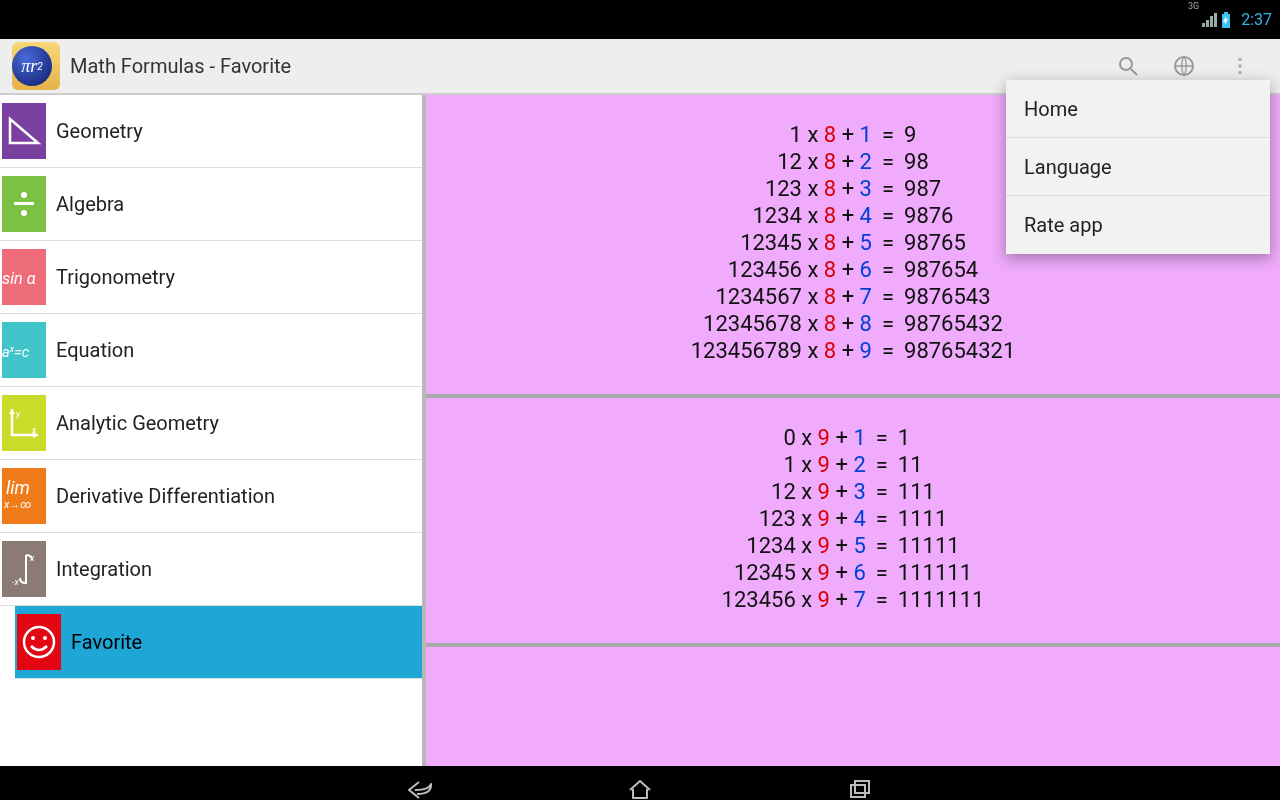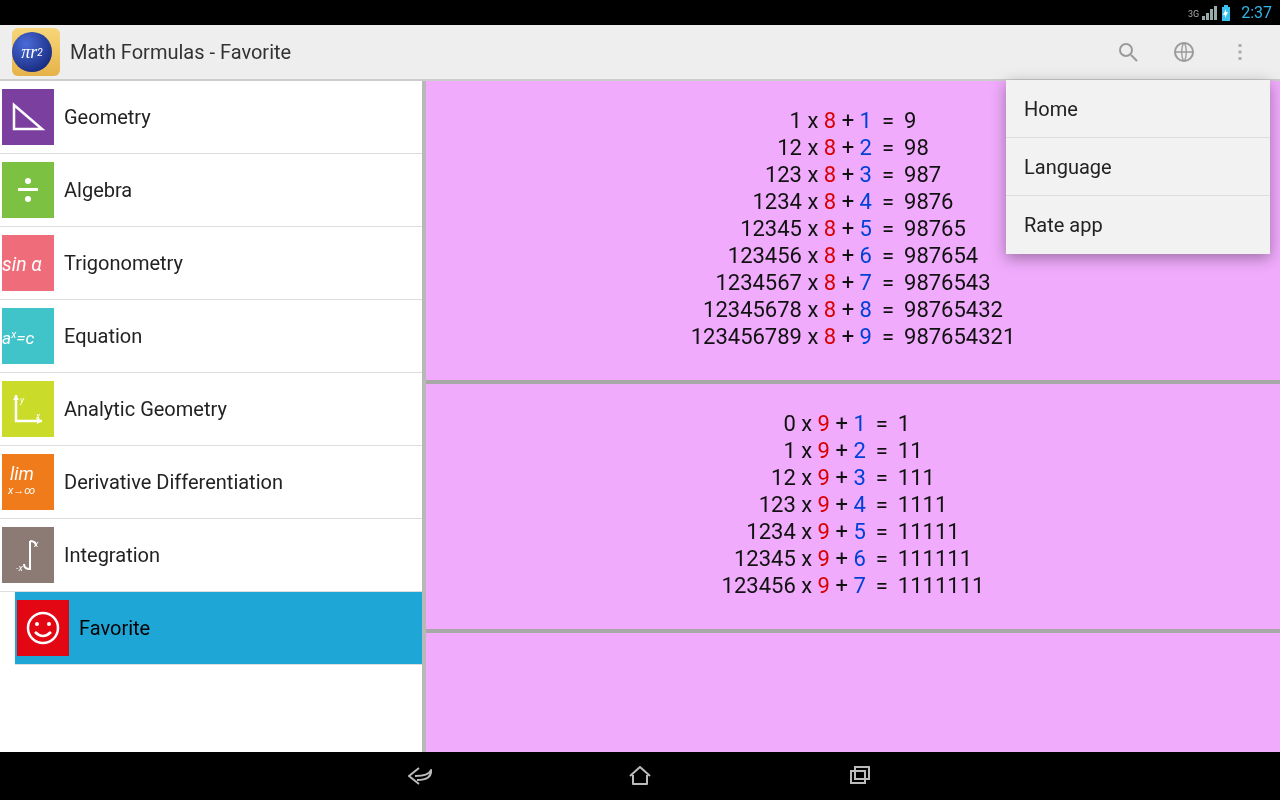--- a/index.html
+++ b/index.html
@@ -1,35 +1,35 @@
 <!DOCTYPE html>
 <html><head>
 <meta charset="utf-8">
 <style>
 * { margin: 0; padding: 0; box-sizing: border-box; font-family: Roboto, Arial, sans-serif; }
 html, body { width: 1280px; height: 800px; overflow: hidden; background: #000; }
-.status-bar { height: 25px; background: #000; display: flex; justify-content: flex-end; align-items: center; padding: 8px 8px; color: #fff; font-size: 14px; gap: 4px; }
+.status-bar { height: 39px; background: #000; display: flex; justify-content: flex-end; align-items: center; padding: 0 8px; color: #fff; font-size: 14px; gap: 4px; }
 .status-bar .sig3g { font-size: 9px; color: #aaa; align-self: flex-start; margin-top: 1px; margin-right: -2px;}
 .status-bar .signal-icon svg, .status-bar .battery-icon svg { display: block; }
 .status-bar .clock { color: #33b5e5; margin-left: 6px; font-size: 16px; }
 
 .action-bar { height: 56px; background: #eeeeee; border-bottom: 2px solid #ccc; display: flex; align-items: center; padding: 0 12px; position: relative; }
 .app-icon { width: 48px; height: 48px; border-radius: 6px; background: linear-gradient(#f7d77a,#e6b24a); display: flex; align-items: center; margin-right: 10px; }
 .app-icon-inner { width: 40px; height: 40px; border-radius: 50%; background: radial-gradient(circle at 35% 30%, #4a6bd8, #0b1a68); display: flex; align-items: center; justify-content: center; color: #fff; font-style: italic; font-family: "Times New Roman", serif; font-size: 18px; }
 .app-icon-inner sup { font-size: 10px; font-style: italic; }
 .app-title { font-size: 20px; color: #333; }
 .action-buttons { margin-left: auto; display: flex; align-items: center; }
 .action-btn { width: 56px; height: 56px; display: flex; align-items: center; justify-content: center; cursor: pointer; }
 .action-btn svg { opacity: .55; }
 
 .body-area { height: 671px; display: flex; background: #fff; }
 .sidebar { width: 426px; height: 100%; border-right: 4px solid #b8b8b8; overflow-y: auto; background: #fff; }
 .sidebar-item { display: flex; align-items: center; height: 73px; border-bottom: 1px solid #ddd; cursor: pointer; }
 .sidebar-item.selected { background: #1ea6d6; margin-left: 15px; }
-.sidebar-item .cat-icon { width: 52px; height: 56px; margin: 0 10px 0 2px; display: flex; align-items: center; justify-content: center; color: #fff; font-family: "Times New Roman", serif; font-style: italic; position: relative; }
+.sidebar-item .cat-icon { width: 44px; height: 56px; margin: 0 10px 0 2px; display: flex; align-items: center; justify-content: center; color: #fff; font-family: "Times New Roman", serif; font-style: italic; position: relative; }
 .sidebar-item .cat-label { font-size: 20px; color: #222; }
 .sidebar-item.selected .cat-label { color: #000; }
 .cat-extra { height: 18px; display:flex; align-items:flex-start; padding-left:2px;}
 .cat-extra .cat-icon { height: 18px; }
 
 .content { flex: 1; height: 100%; overflow: hidden; position: relative; background: #f0abfc; }
 .eq-block { padding: 26px 10px 30px; font-family: "Cambria", "Times New Roman", serif; font-size: 22px; color: #111; border-bottom: 4px solid #a8a8a8;}
 .eq-table { margin: 0 auto; border-collapse: collapse; }
 .eq-table td { padding: 1px 4px; white-space: nowrap; vertical-align: baseline; }
 .eq-table td.lhs { text-align: right; }

